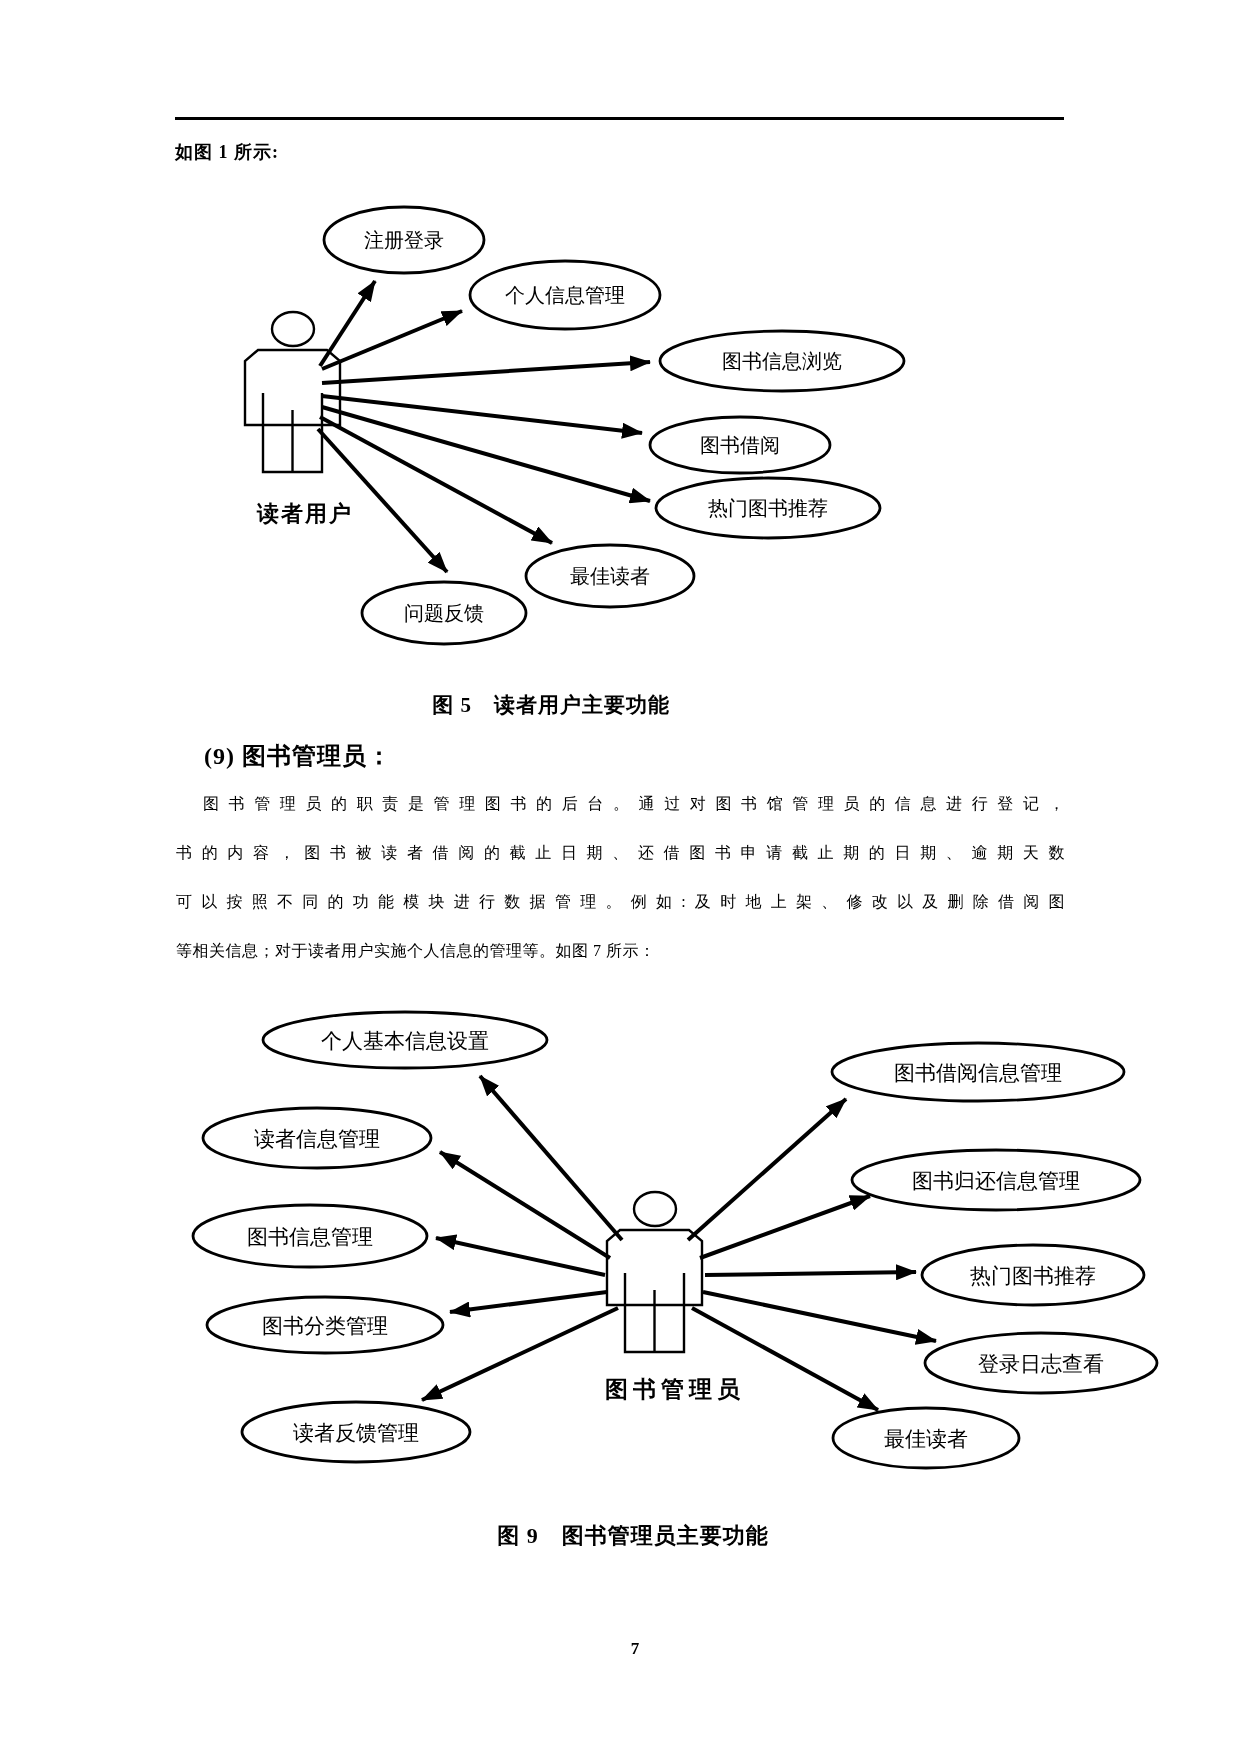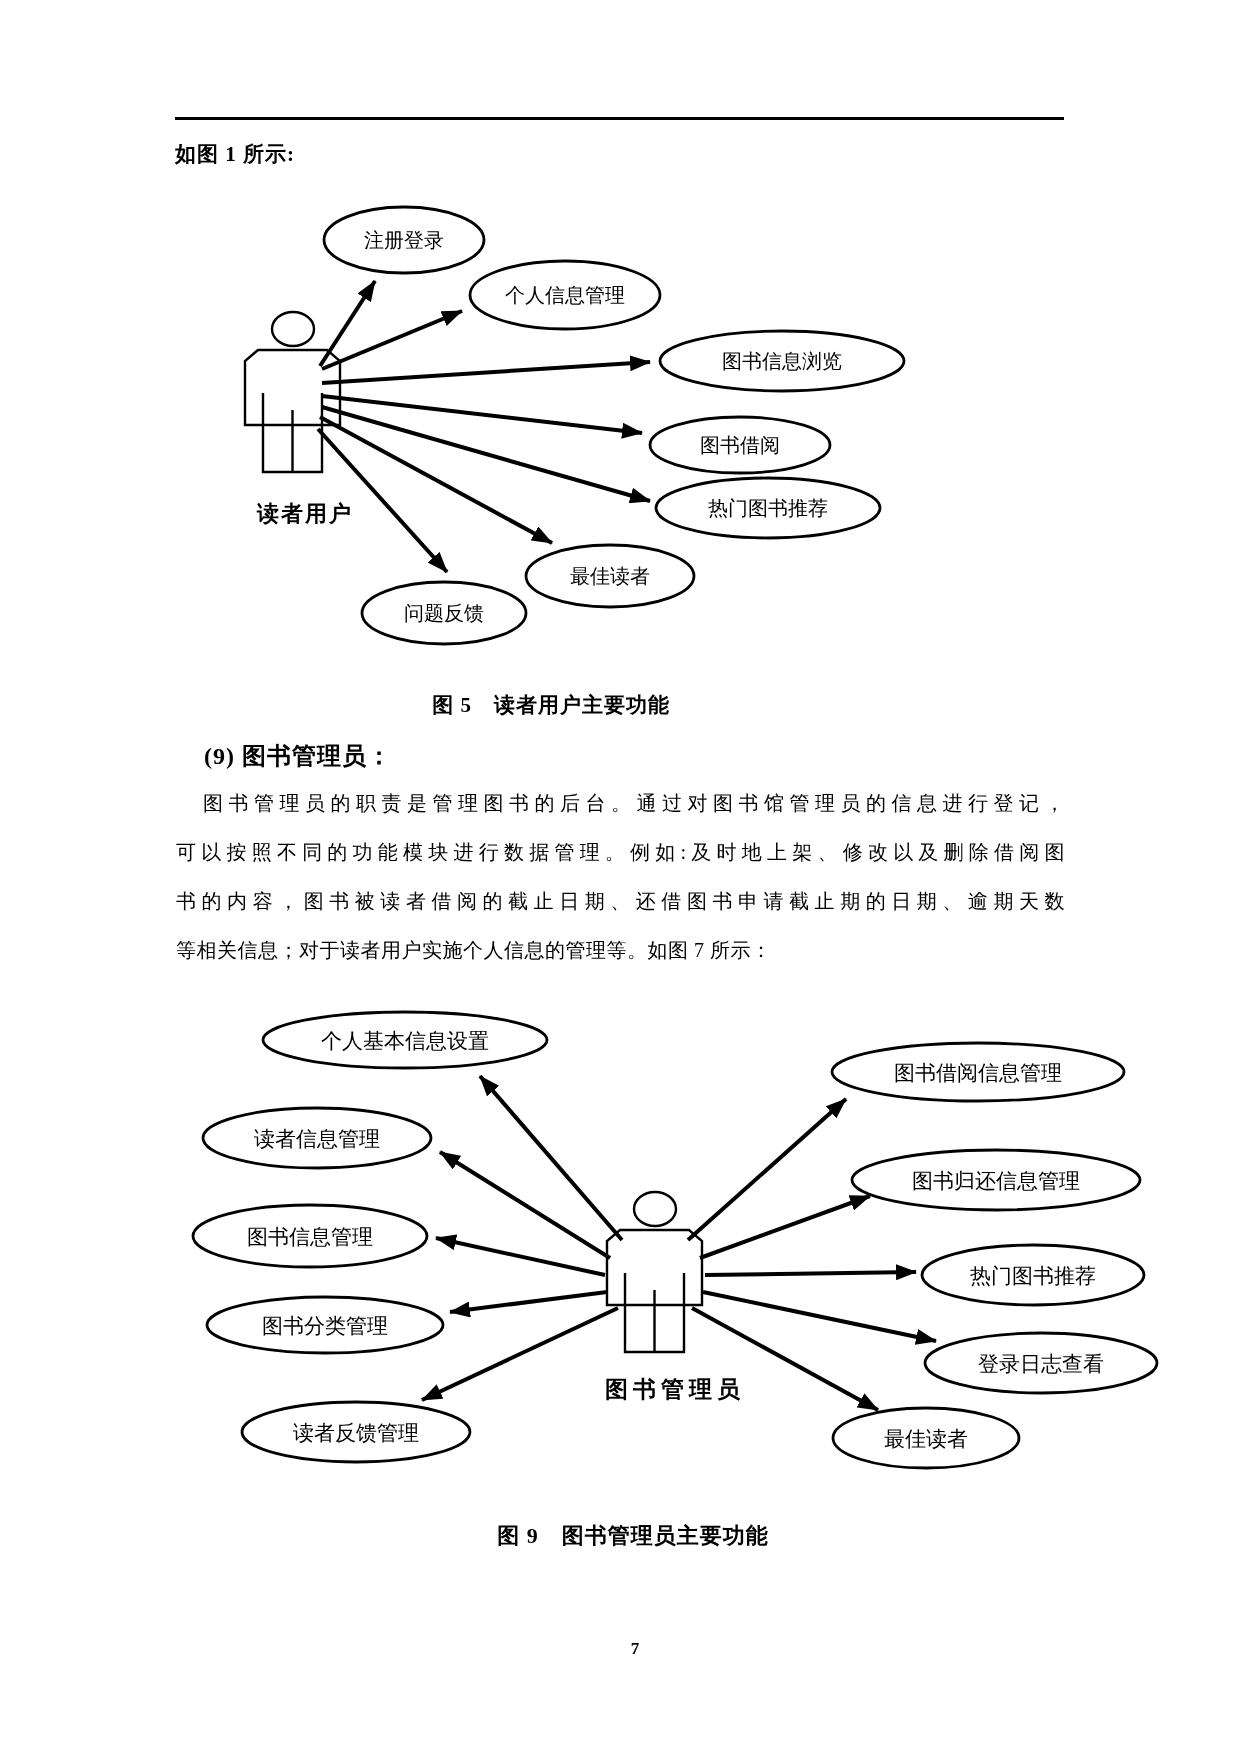--- a/index.html
+++ b/index.html
@@ -9,38 +9,38 @@
     background:#ffffff;
     color:#000;
     font-family:"Liberation Serif","DejaVu Serif",serif;
     overflow:hidden;
   }
   .top-rule{
     position:absolute;left:175px;top:117px;width:889px;height:3px;background:#000;
   }
   .intro-line{
     position:absolute;left:175px;top:140px;
-    font-size:21px;letter-spacing:1px;font-weight:bold;
+    font-size:18px;letter-spacing:1px;font-weight:bold;
   }
   .fig-svg{position:absolute;}
   .fig1-svg{left:170px;top:180px;width:790px;height:500px;}
   .fig2-svg{left:170px;top:990px;width:1020px;height:490px;}
   .fig-caption{
     position:absolute;transform:translateX(-50%);
     font-weight:bold;white-space:nowrap;
   }
   .fig1-caption{left:551px;top:691px;font-size:21px;letter-spacing:1px;}
   .fig2-caption{left:633px;top:1521px;font-size:22px;letter-spacing:1px;}
   .section-heading{
     position:absolute;left:204px;top:740px;
     font-size:24px;letter-spacing:1px;font-weight:bold;
   }
   .paragraph{
     position:absolute;left:176px;top:779px;width:889px;
-    font-size:20px;line-height:49px;letter-spacing:0.5px;
+    font-size:16px;line-height:49px;letter-spacing:0.5px;
   }
   .paragraph .pline{white-space:nowrap;}
   .paragraph .pline.fill{
     white-space:normal;
     text-align:justify;text-align-last:justify;
   }
   .paragraph .pline.indent{padding-left:27px;box-sizing:border-box;}
   .page-number{
     position:absolute;left:627px;top:1639px;width:16px;text-align:center;
     font-size:17px;font-weight:bold;
@@ -109,22 +109,22 @@
     </g>
     <text x="305" y="521" text-anchor="middle" class="actor-label-1">读者用户</text>
   </svg>
 
   <div class="fig-caption fig1-caption">图 5　读者用户主要功能</div>
 
   <div class="section-heading">(9) 图书管理员：</div>
 
   <div class="paragraph">
     <div class="pline fill indent">图书管理员的职责是管理图书的后台。通过对图书馆管理员的信息进行登记，</div>
+    <div class="pline fill">书的内容，图书被读者借阅的截止日期、还借图书申请截止期的日期、逾期天数</div>
     <div class="pline fill">可以按照不同的功能模块进行数据管理。例如:及时地上架、修改以及删除借阅图</div>
-    <div class="pline fill">书的内容，图书被读者借阅的截止日期、还借图书申请截止期的日期、逾期天数</div>
     <div class="pline">等相关信息；对于读者用户实施个人信息的管理等。如图 7 所示：</div>
   </div>
 
   <svg class="fig-svg fig2-svg" viewBox="170 990 1020 490">
     <defs>
       <marker id="ah2" markerUnits="userSpaceOnUse" markerWidth="22" markerHeight="16" refX="20" refY="8" orient="auto">
         <path d="M0,0 L21,8 L0,16 Z" fill="#000"></path>
       </marker>
     </defs>
 

